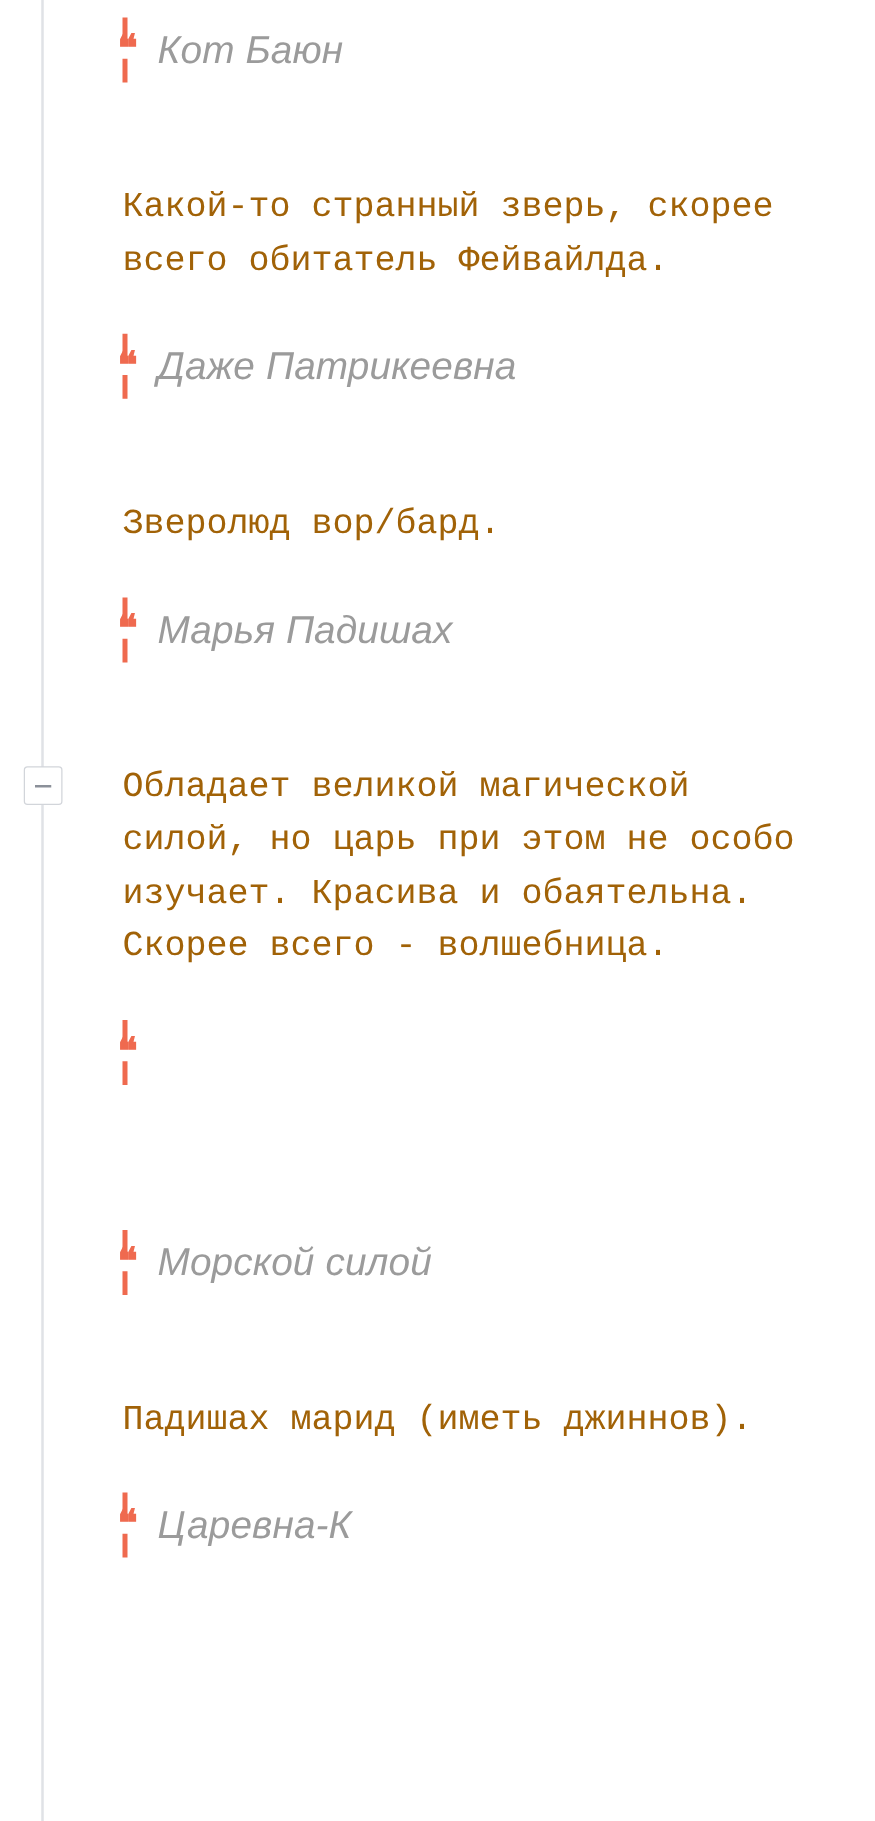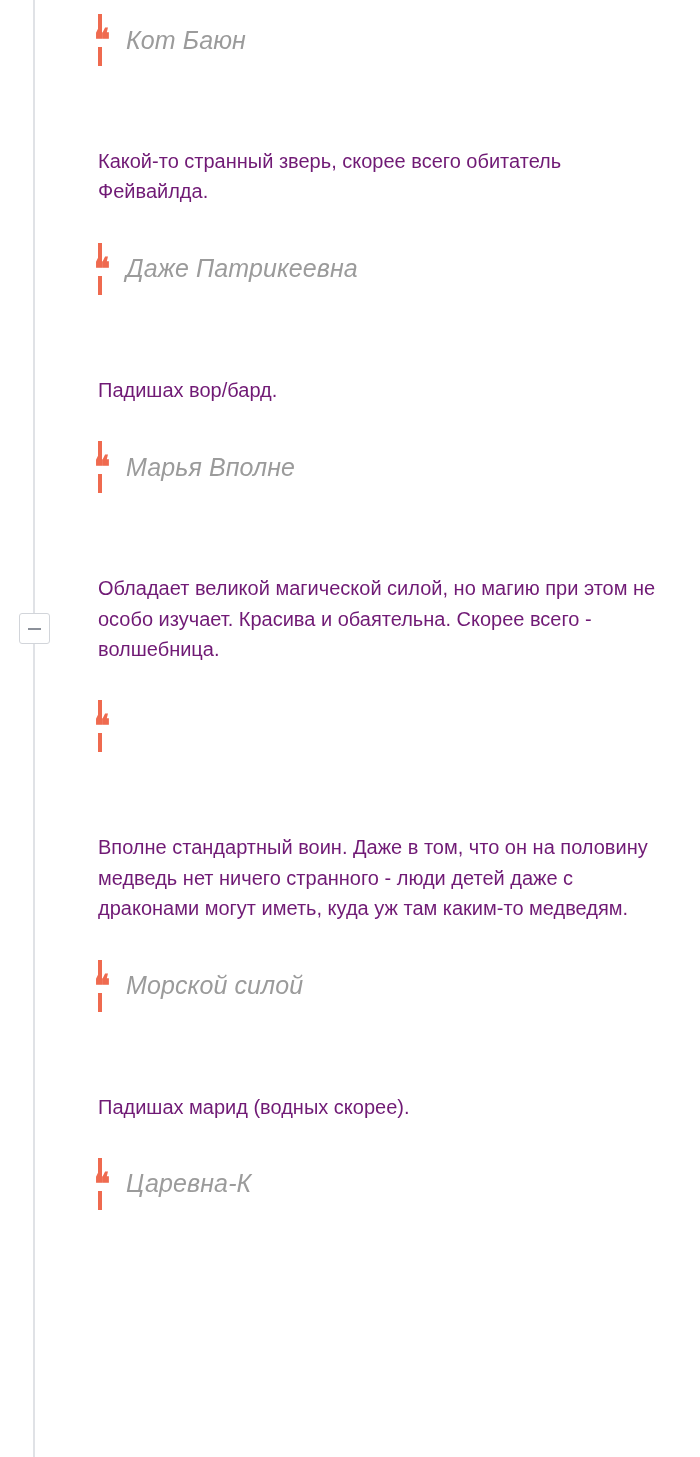--- a/index.html
+++ b/index.html
@@ -84,34 +84,35 @@
     top: 50%;
     transform: translateY(-50%);
     font-family: "Liberation Serif", serif;
     font-weight: bold;
     font-size: 30px;
     line-height: 1;
     color: #ef6a4f;
   }
   .quote .qname {
     font-style: italic;
-    font-size: 25px;
+    font-size: 31px;
     color: #9b9b9b;
     letter-spacing: 0.1px;
     white-space: nowrap;
   }
 
   
   .para {
-    font-size: 20px;
+    font-size: 28px;
     line-height: 1.52;
-    color: #701a75;
+    color: #a16207;
     padding-left: 32px;
     padding-right: 10px;
     margin: 0;
+    font-family: Liberation Mono, monospace;
   }
 
   
   .sp-a { height: 74px; }   
   .sp-b { height: 30px; }   
   .top-pad { height: 8px; }
 
   .clipped { overflow: hidden; }
 </style>
 </head>
@@ -142,59 +143,58 @@
 
   <div class="quote">
     <span class="bar-top"></span>
     <span class="bar-bottom"></span>
     <span class="qmark">❝</span>
     <span class="qname">Даже Патрикеевна</span>
   </div>
 
   <div class="sp-a"></div>
 
-  <p class="para">Падишах вор/бард.</p>
-
-  <div class="sp-b"></div>
-
-  <div class="quote">
-    <span class="bar-top"></span>
-    <span class="bar-bottom"></span>
-    <span class="qmark">❝</span>
-    <span class="qname">Марья Вполне</span>
-  </div>
-
-  <div class="sp-a"></div>
-
-  <p class="para">Обладает великой магической силой, но магию при этом не особо изучает. Красива и обаятельна. Скорее всего - волшебница.</p>
-
-  <div class="sp-b"></div>
-
-  <div class="quote">
-    <span class="bar-top"></span>
-    <span class="bar-bottom"></span>
-    <span class="qmark">❝</span>
-  </div>
-
-  <div class="sp-a"></div>
-
-  <p class="para">Вполне стандартный воин. Даже в том, что он на половину медведь нет ничего странного - люди детей даже с драконами могут иметь, куда уж там каким-то медведям.</p>
+  <p class="para">Зверолюд вор/бард.</p>
+
+  <div class="sp-b"></div>
+
+  <div class="quote">
+    <span class="bar-top"></span>
+    <span class="bar-bottom"></span>
+    <span class="qmark">❝</span>
+    <span class="qname">Марья Падишах</span>
+  </div>
+
+  <div class="sp-a"></div>
+
+  <p class="para">Обладает великой магической силой, но царь при этом не особо изучает. Красива и обаятельна. Скорее всего - волшебница.</p>
+
+  <div class="sp-b"></div>
+
+  <div class="quote">
+    <span class="bar-top"></span>
+    <span class="bar-bottom"></span>
+    <span class="qmark">❝</span>
+  </div>
+
+  <div class="sp-a"></div>
+
 
   <div class="sp-b"></div>
 
   <div class="quote">
     <span class="bar-top"></span>
     <span class="bar-bottom"></span>
     <span class="qmark">❝</span>
     <span class="qname">Морской силой</span>
   </div>
 
   <div class="sp-a"></div>
 
-  <p class="para">Падишах марид (водных скорее).</p>
+  <p class="para">Падишах марид (иметь джиннов).</p>
 
   <div class="sp-b"></div>
 
   <div class="quote">
     <span class="bar-top"></span>
     <span class="bar-bottom"></span>
     <span class="qmark">❝</span>
     <span class="qname">Царевна-К</span>
   </div>
 

